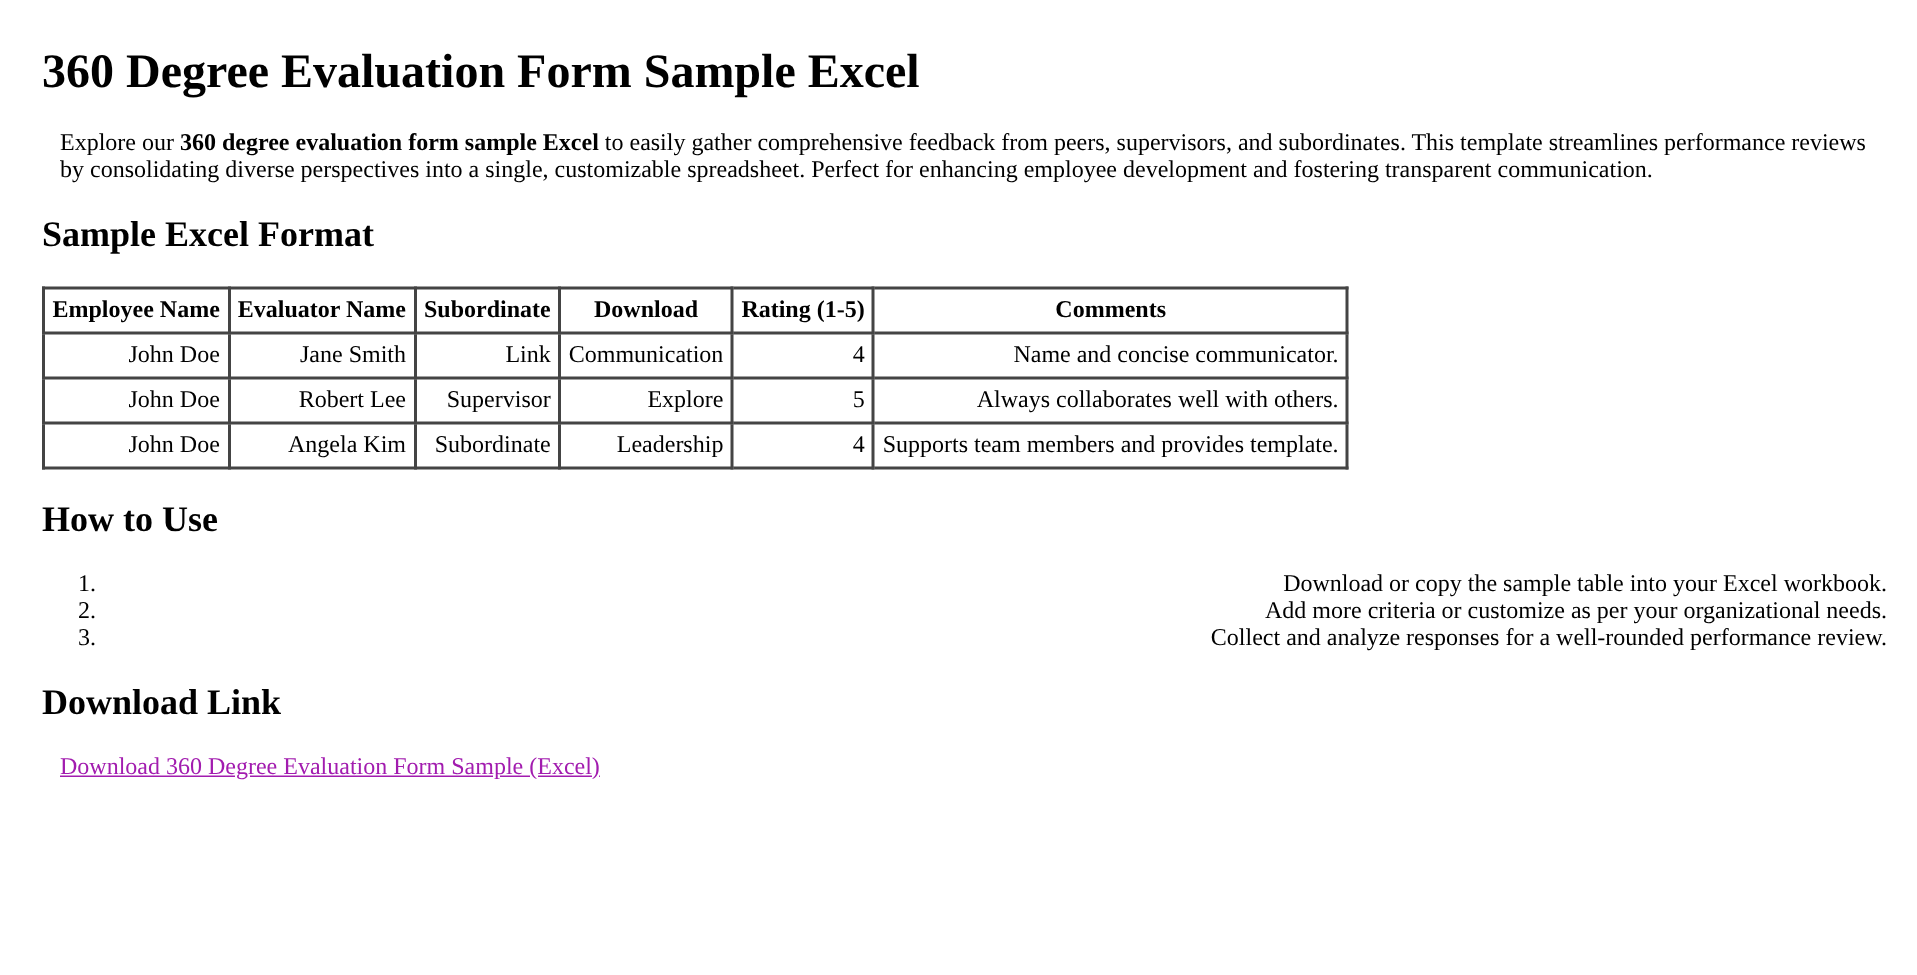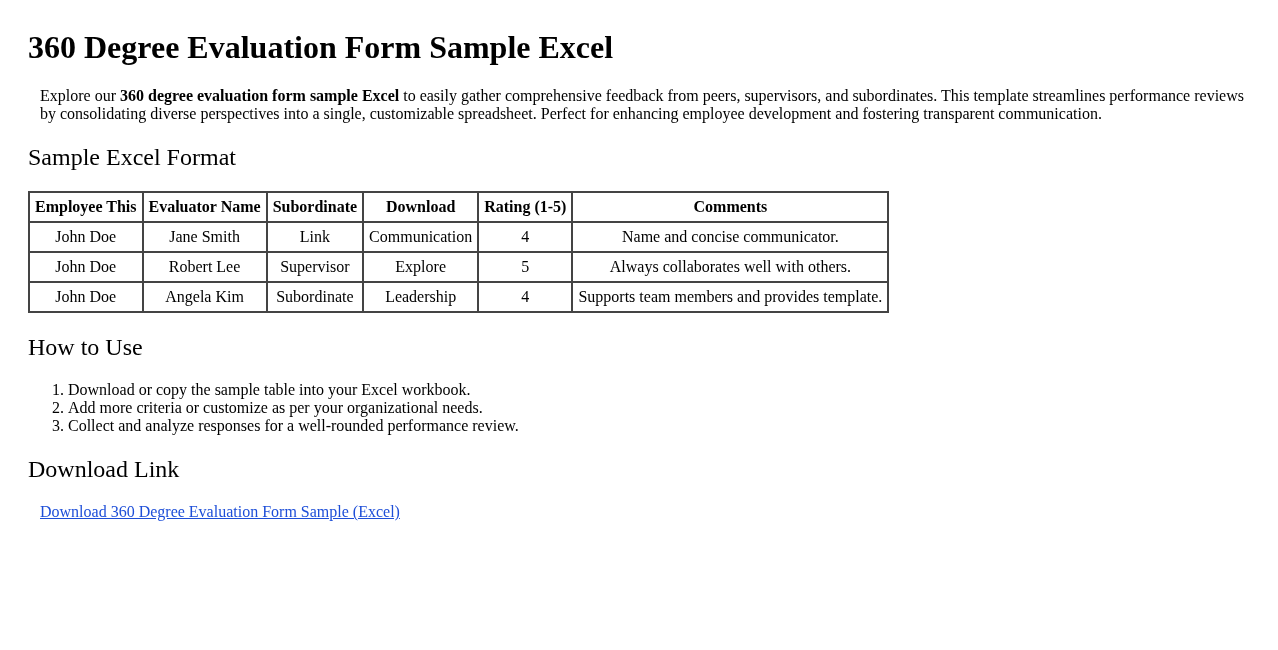--- a/index.html
+++ b/index.html
@@ -11,55 +11,55 @@
       width: 1230px;
     }
     h1 {
       font-size: 32px;
       font-weight: bold;
       margin: 21px 0 21px 0;
       line-height: 37px;
     }
     h2 {
       font-size: 24px;
-      font-weight: normal;
+      font-weight: bold;
       margin: 20px 0 20px 0;
       line-height: 28px;
     }
     p { margin: 16px 12px; line-height: 18px; }
     table {
       border-collapse: collapse;
       margin: 0;
     }
     th, td {
       border: 2px solid #444444;
       padding: 4px 5px;
       line-height: 20px;
       font-size: 16px;
-      text-align: center;
+      text-align: right;
       white-space: nowrap;
     }
     th { text-align: center; font-weight: bold; }
-    ol { margin: 16px 0; padding-left: 40px; }
+    ol { margin: 16px 0; padding-left: 40px; text-align: right; }
     ol li { line-height: 18px; }
-    a { color: #1d4ed8; text-decoration: underline; }
+    a { color: #a21caf; text-decoration: underline; }
   </style>
 </head>
 <body>
 
 <h1>360 Degree Evaluation Form Sample Excel</h1>
 
 <p><span>Explore our </span><strong>360 degree evaluation form sample Excel</strong><span> to easily gather comprehensive feedback from peers, supervisors, and subordinates. This template streamlines performance reviews by consolidating diverse perspectives into a single, customizable spreadsheet. Perfect for enhancing employee development and fostering transparent communication.</span></p>
 
 <h2>Sample Excel Format</h2>
 
 <table>
   <thead>
     <tr>
-      <th>Employee This</th>
+      <th>Employee Name</th>
       <th>Evaluator Name</th>
       <th>Subordinate</th>
       <th>Download</th>
       <th>Rating (1-5)</th>
       <th>Comments</th>
     </tr>
   </thead>
   <tbody>
     <tr>
       <td>John Doe</td>

